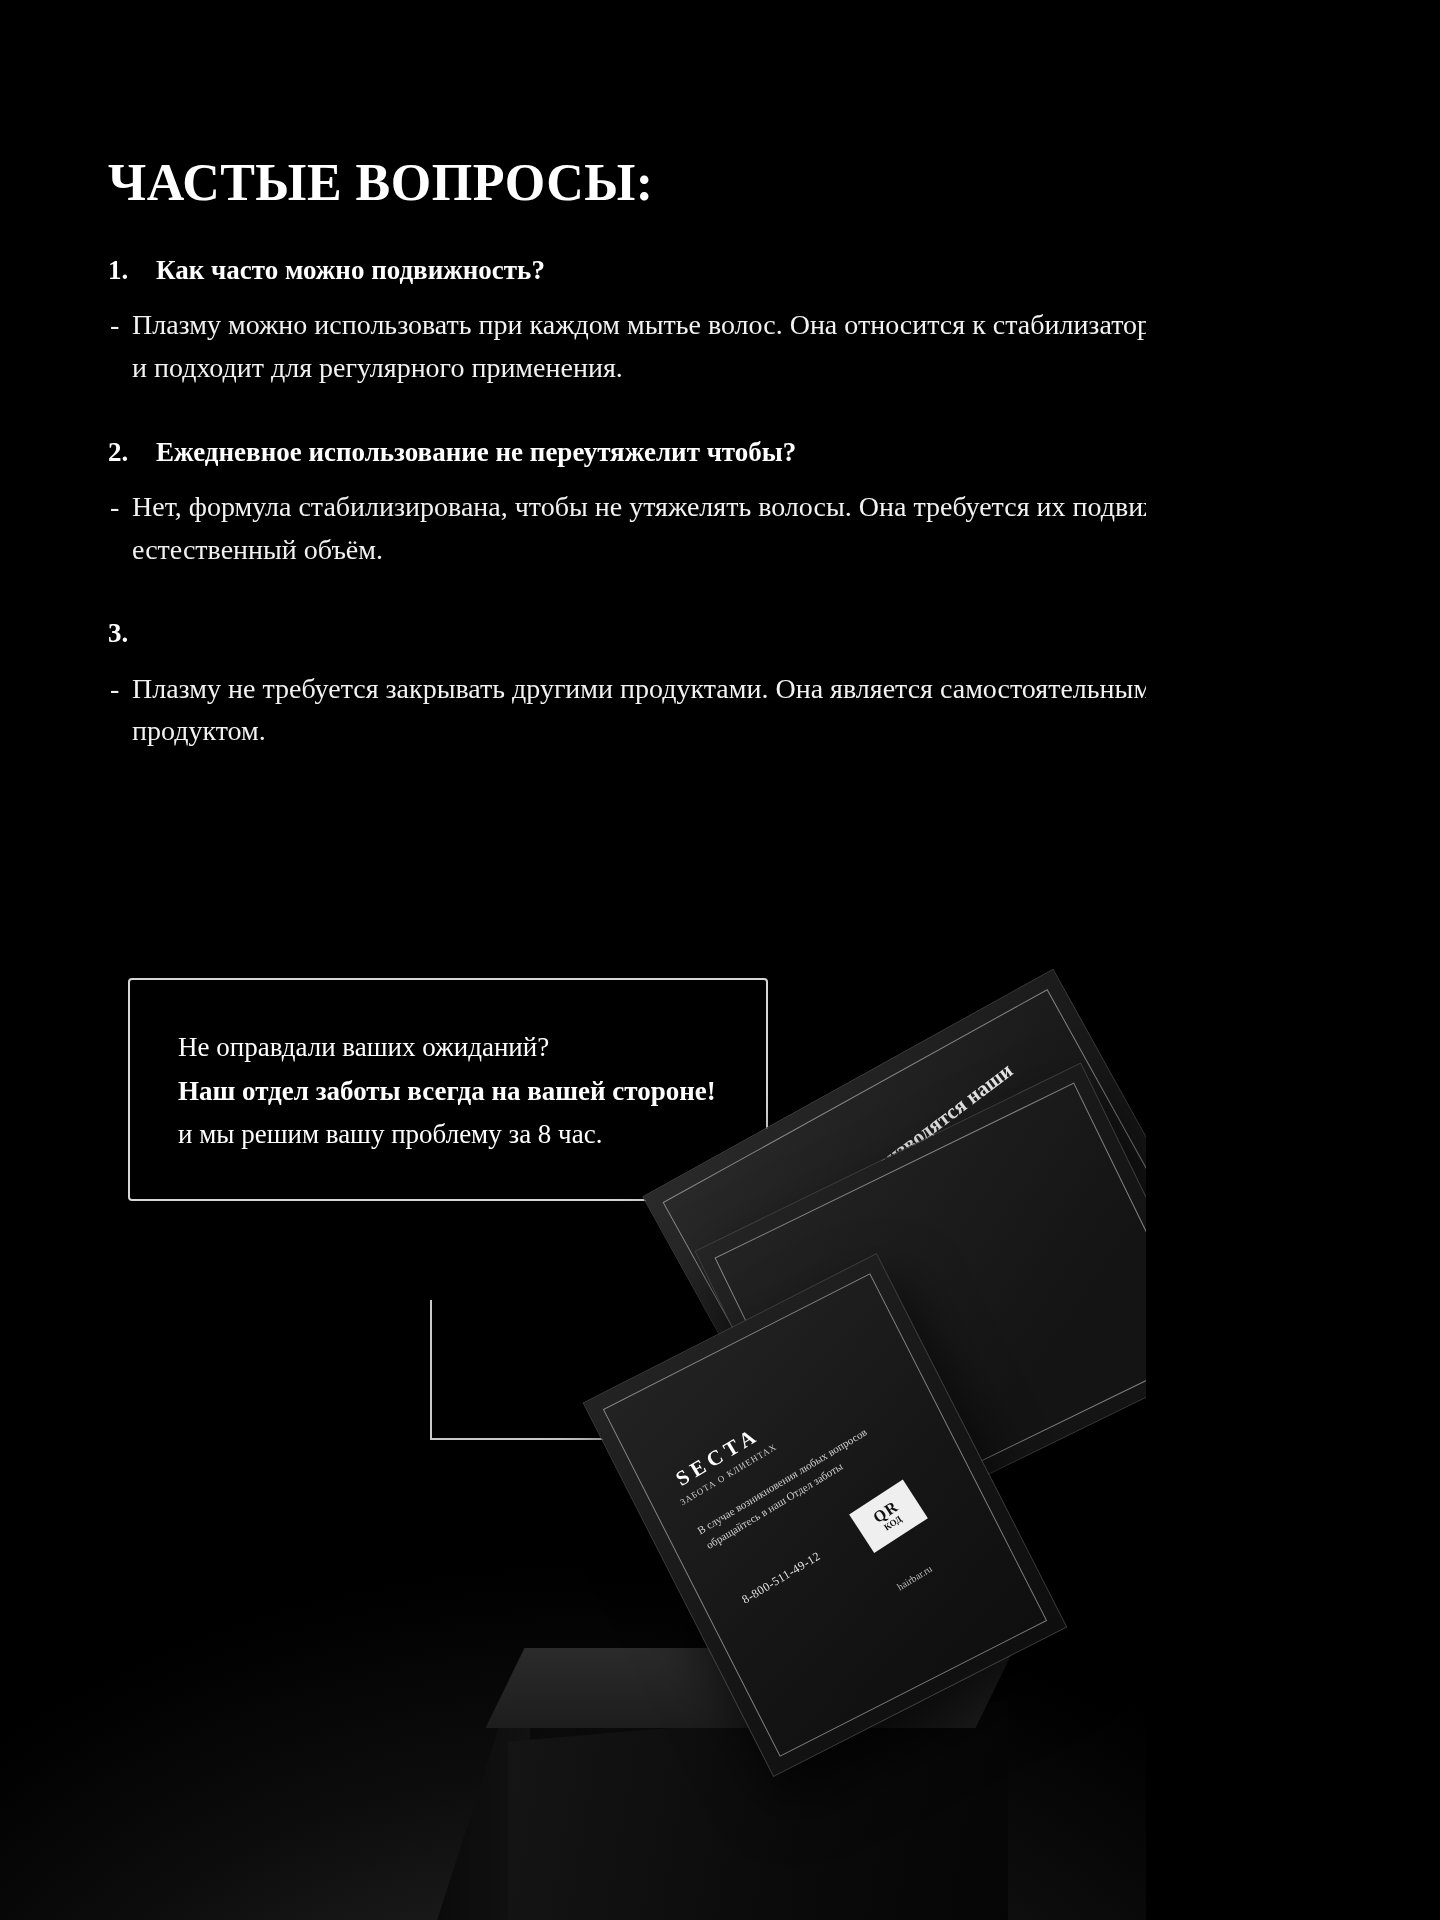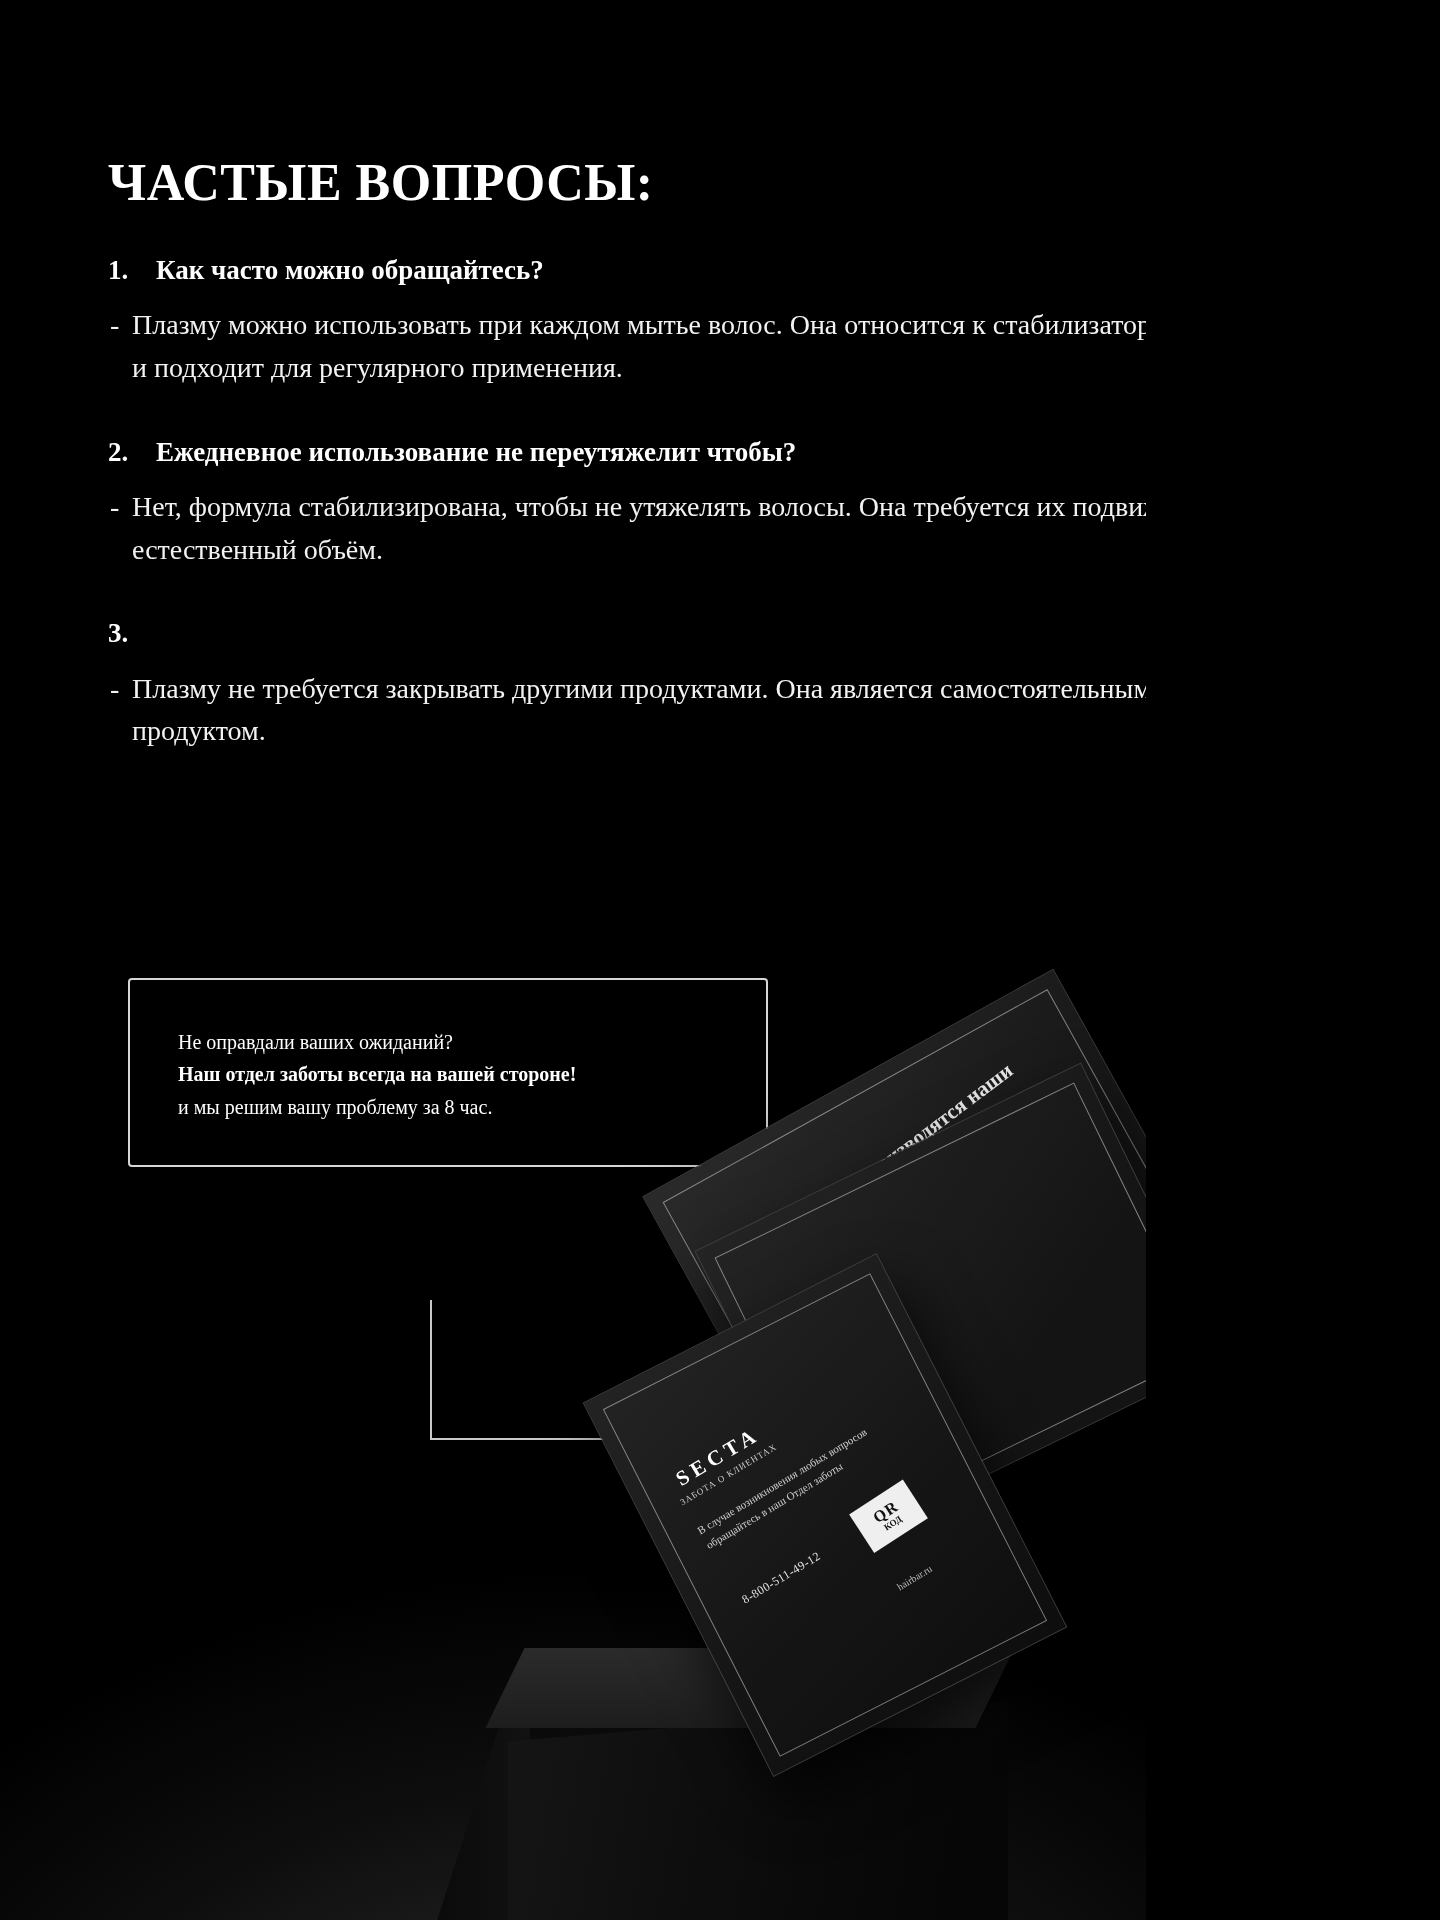--- a/index.html
+++ b/index.html
@@ -70,21 +70,21 @@
   
   .callout {
     position: absolute;
     left: 128px;
     top: 978px;
     width: 640px;
     box-sizing: border-box;
     border: 2px solid #d6d6d6;
     border-radius: 4px;
     padding: 46px 48px 42px 48px;
-    font-size: 20px;
+    font-size: 27px;
     line-height: 1.62;
     background: transparent;
   }
   .callout p { margin: 0; }
   .callout b { font-weight: bold; margin-top: 36px; }
 
   
   .connector {
     position: absolute;
     left: 430px;
@@ -259,21 +259,21 @@
 
 <div class="page">
 
   <h1 class="faq-title">ЧАСТЫЕ ВОПРОСЫ:</h1>
 
   <div class="faq-list">
 
     <div class="faq-item">
       <div class="faq-q">
         <span class="faq-num">1.</span>
-        <span>Как часто можно обращайтесь?</span>
+        <span>Как часто можно подвижность?</span>
       </div>
       <div class="faq-a">
         <span class="faq-dash">-</span>
         <span class="faq-a-text">Плазму можно использовать при каждом мытье волос. Она относится к стабилизаторам pH баланса, и подходит для регулярного применения.</span>
       </div>
     </div>
 
     <div class="faq-item">
       <div class="faq-q">
         <span class="faq-num">2.</span>

